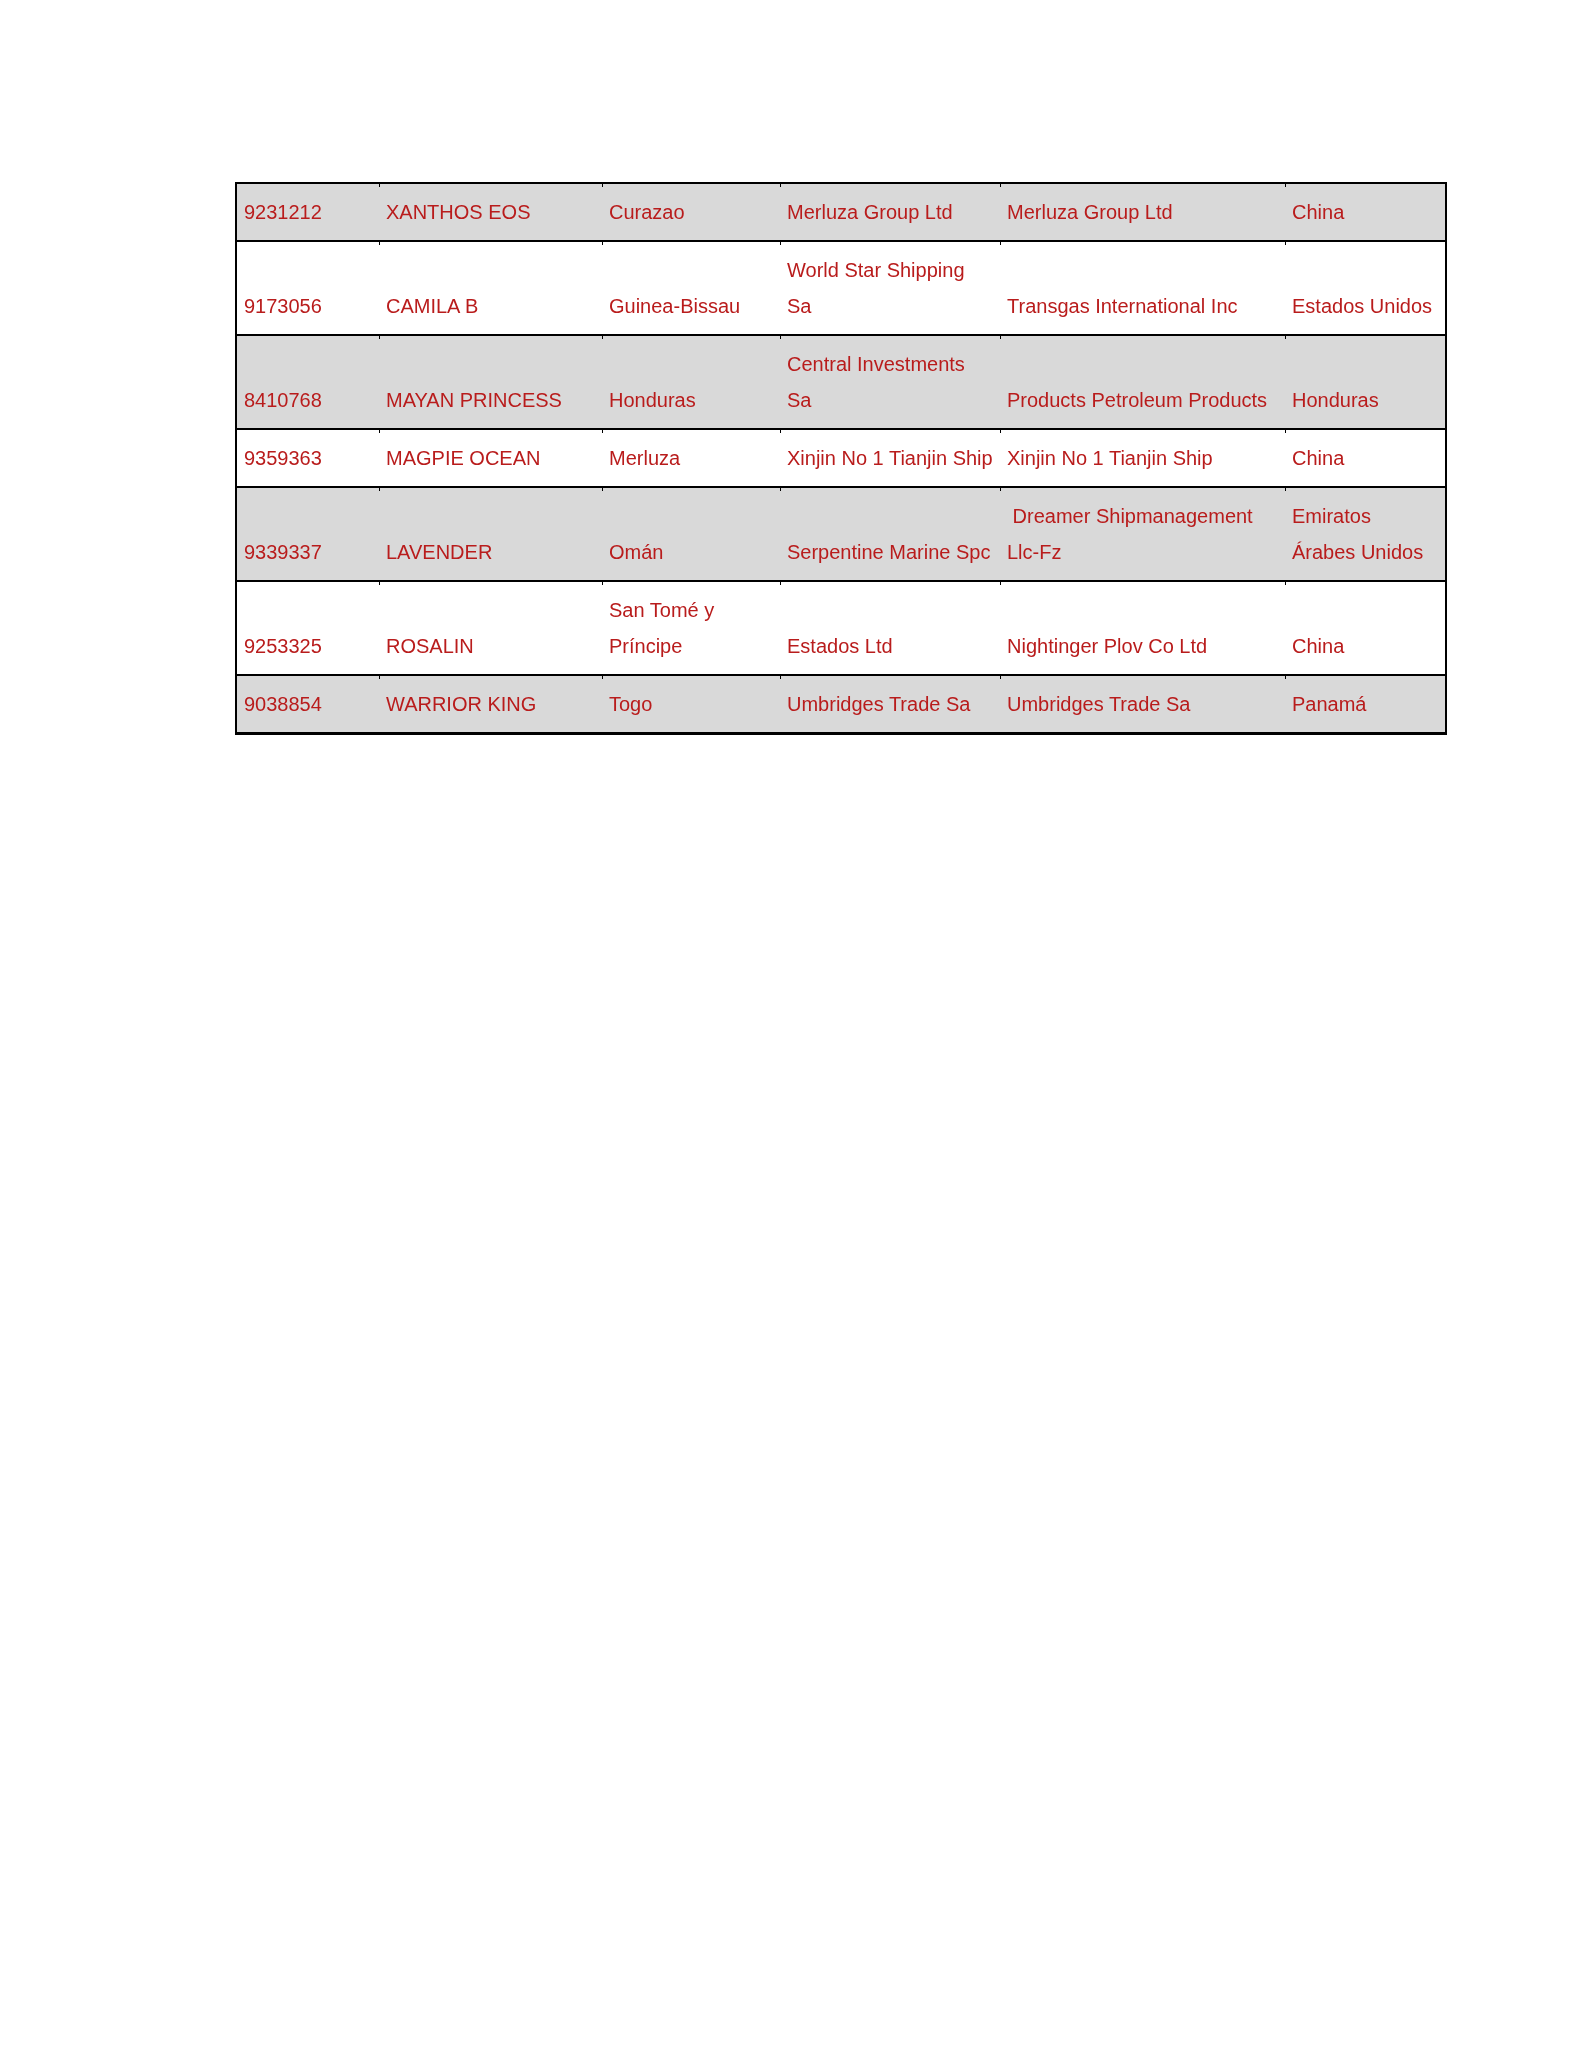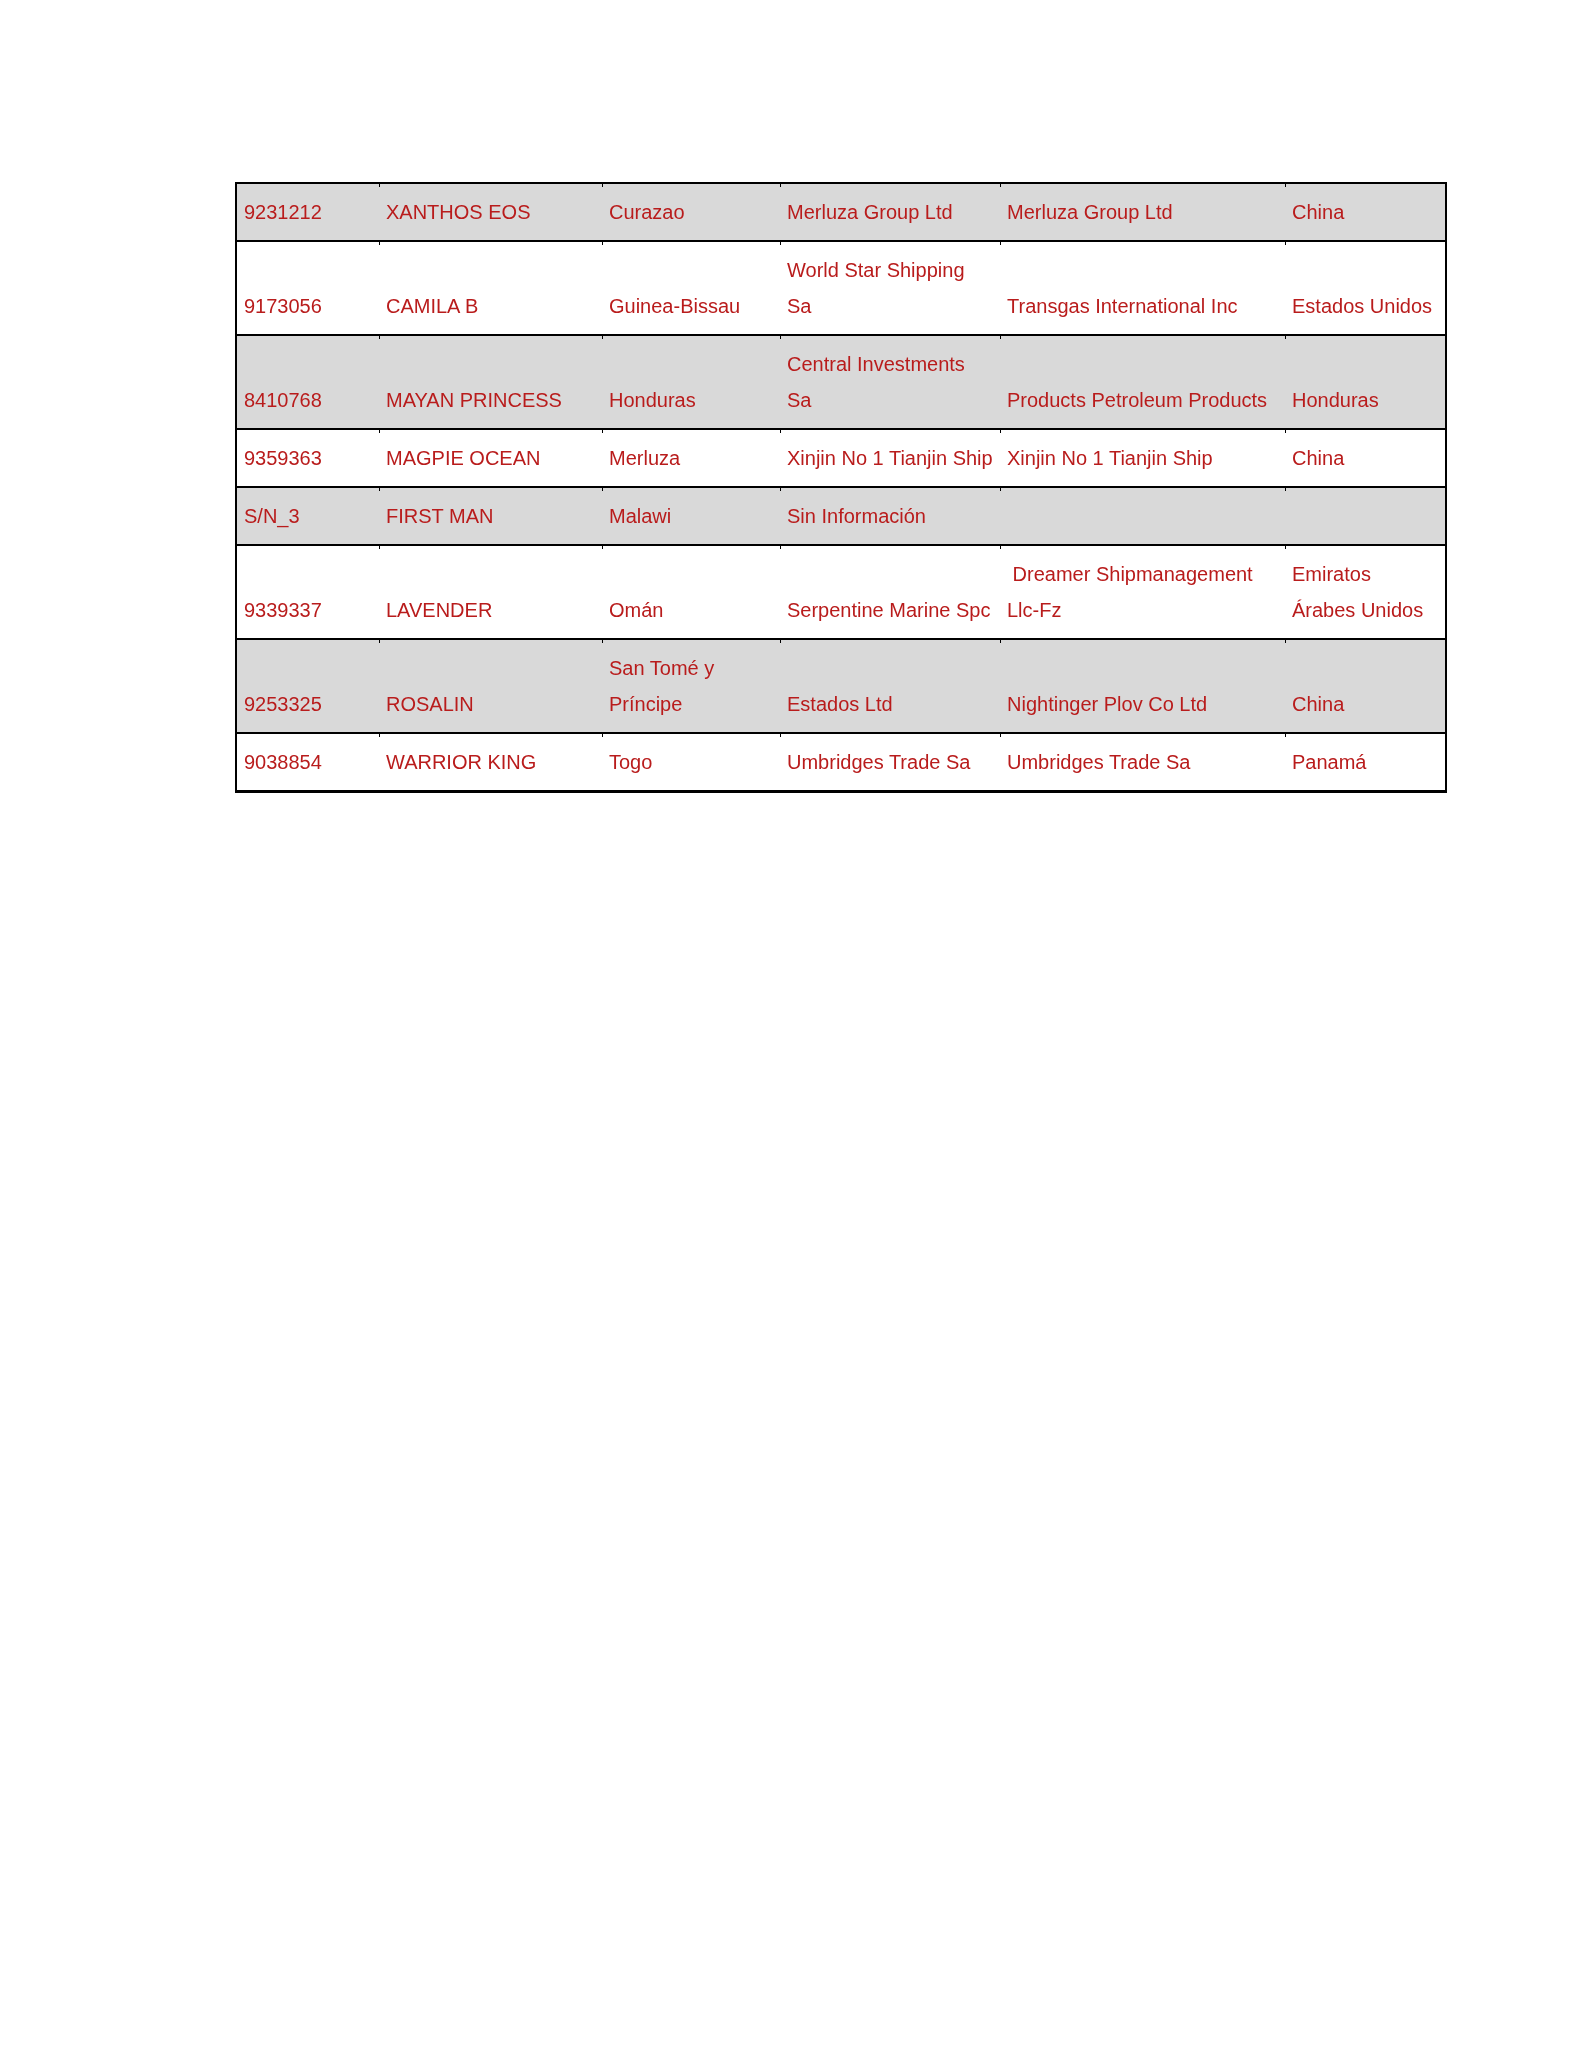--- a/index.html
+++ b/index.html
@@ -91,28 +91,20 @@
         </tr>
         <tr>
           <td>9359363</td>
           <td>MAGPIE OCEAN</td>
           <td>Merluza</td>
           <td>Xinjin No 1 Tianjin Ship</td>
           <td>Xinjin No 1 Tianjin Ship</td>
           <td>China</td>
         </tr>
         <tr>
-          <td>S/N_3</td>
-          <td>FIRST MAN</td>
-          <td>Malawi</td>
-          <td>Sin Información</td>
-          <td></td>
-          <td></td>
-        </tr>
-        <tr>
           <td>9339337</td>
           <td>LAVENDER</td>
           <td>Omán</td>
           <td>Serpentine Marine Spc</td>
           <td> Dreamer Shipmanagement Llc-Fz</td>
           <td>Emiratos Árabes Unidos</td>
         </tr>
         <tr>
           <td>9253325</td>
           <td>ROSALIN</td>

